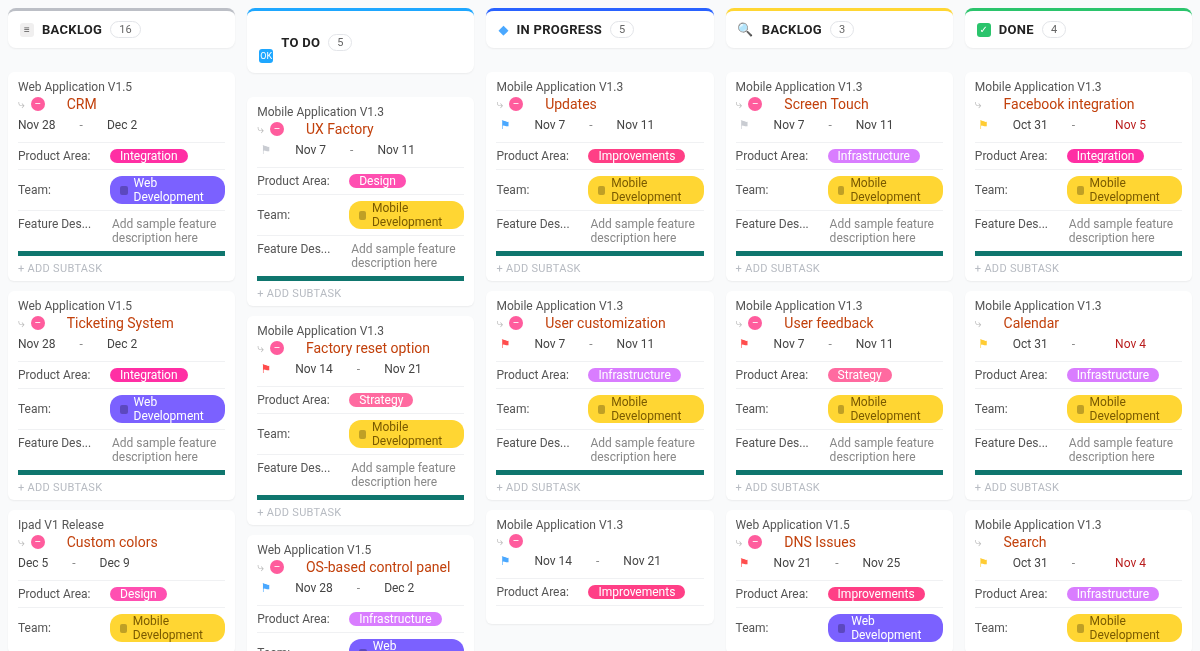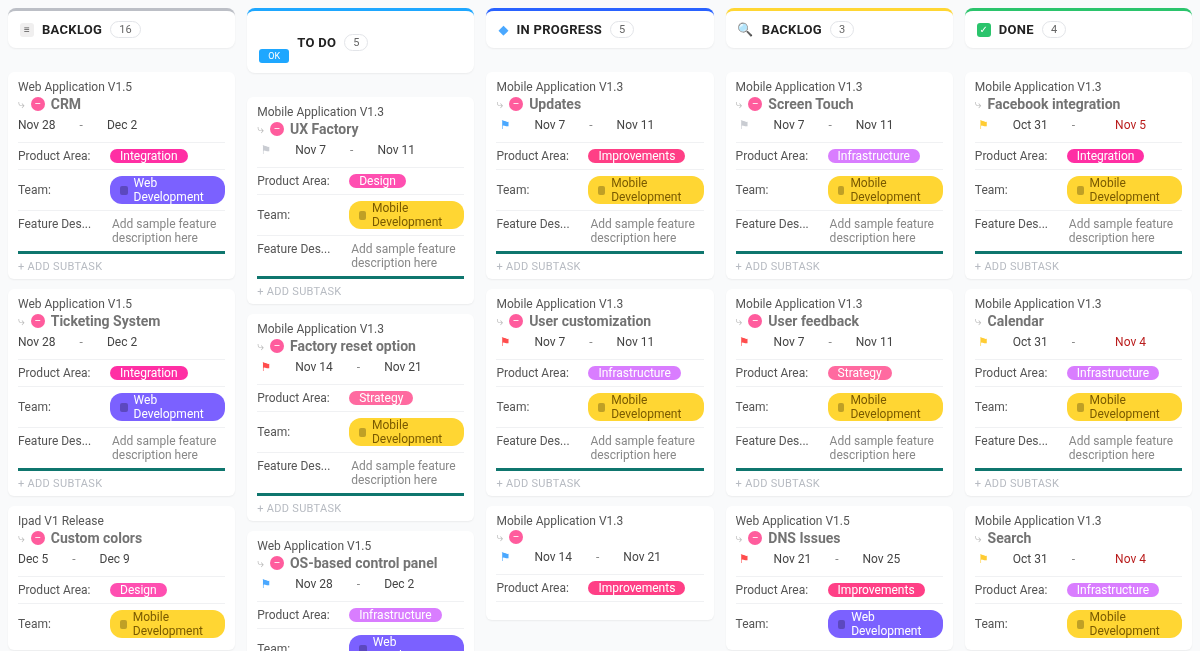--- a/index.html
+++ b/index.html
@@ -59,23 +59,24 @@
     font-size: 12px;
     margin-bottom: 2px;
   }
   .card .title-row {
     display: flex;
     align-items: center;
     gap: 6px;
     margin-bottom: 6px;
   }
   .card .task-title {
-    font-weight: 700;
-    color: #737373;
+    font-weight: 400;
+    color: #c2410c;
     font-size: 14px;
+    margin-left: 16px;
   }
   .branch-icon { color: #bbb; font-size: 12px; }
   .dash-icon {
     width: 14px; height: 14px; display:inline-flex; align-items:center; justify-content:center;
     background:#ff5c9d; color:#fff; border-radius:50%; font-size:10px; line-height:1;
   }
   .date-row {
     display:flex; align-items:center; gap:24px; margin-bottom:10px; color:#444;text-align:right;
   }
   .flag {
@@ -100,26 +101,26 @@
     color:#fff;
     display:inline-flex; align-items:center; gap:6px;
   }
   .pill .sq {
     width:9px;height:9px;background:rgba(0,0,0,0.25);border-radius:2px;display:inline-block;
   }
   .desc-row { display:flex; gap:10px; border-top:1px solid #f0f1f3; padding:6px 0; }
   .desc-label { color:#555; font-size:12px; min-width:84px; white-space:nowrap; overflow:hidden; text-overflow:ellipsis; }
   .desc-text  { color:#888; font-size:12px; }
   .add-subtask {
-    border-top:3px solid #0f766e;
+    border-top:5px solid #0f766e;
     padding-top:6px; margin-top:0;
     color:#b7bbc2; font-size:11px; letter-spacing:0.3px;
   }
   .ci-backlog  { background:#f0efef; color:#555; border-radius:3px; width:14px; height:14px; display:inline-flex;align-items:center;justify-content:center;font-size:10px;}
-  .ci-todo     { background:#1ea7ff; color:#fff; border-radius:3px; width:30px; height:14px; display:inline-flex;align-items:center;justify-content:center;font-size:9px;margin-top:28px;}
+  .ci-todo     { background:#1ea7ff; color:#fff; border-radius:3px; width:14px; height:14px; display:inline-flex;align-items:center;justify-content:center;font-size:9px;margin-top:28px;}
   .ci-progress { color:#4aa8ff; }
   .ci-testing  { color:#1ea7ff; }
   .ci-done     { background:#2bc46c; color:#fff; border-radius:3px; width:14px; height:14px; display:inline-flex;align-items:center;justify-content:center;font-size:10px;}
 </style>
 </head>
 <body>
 
 <div class="board" id="board">
     <div class="column" style="--accent: #bcbfc6;">
       <div class="col-header">

